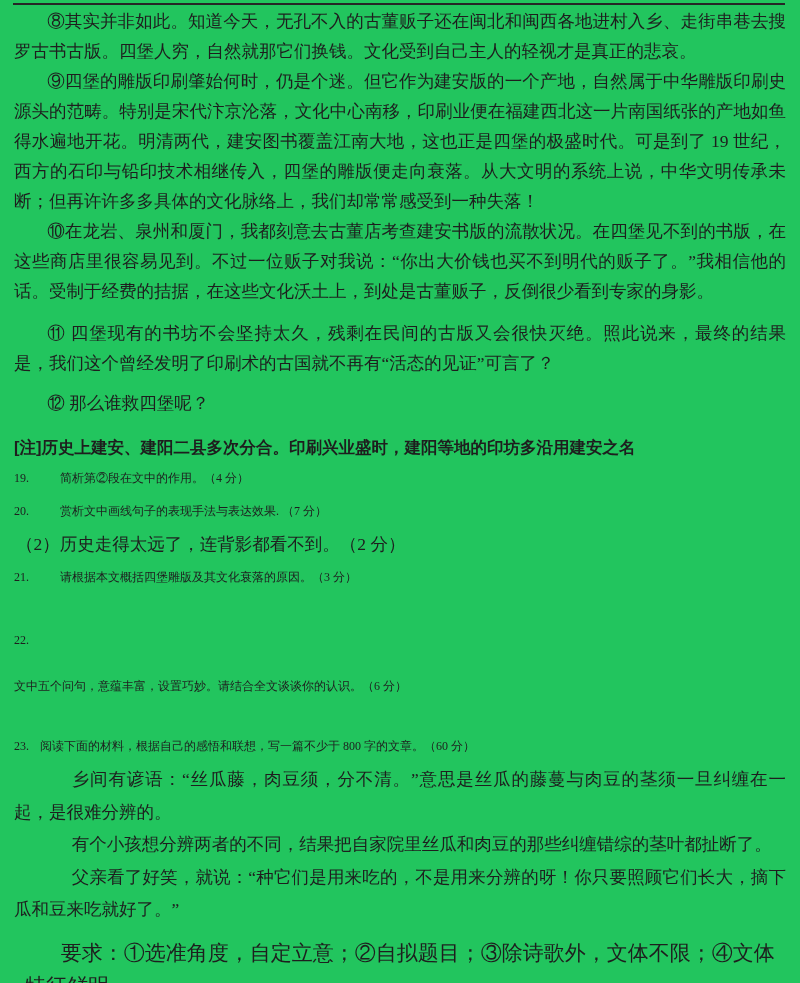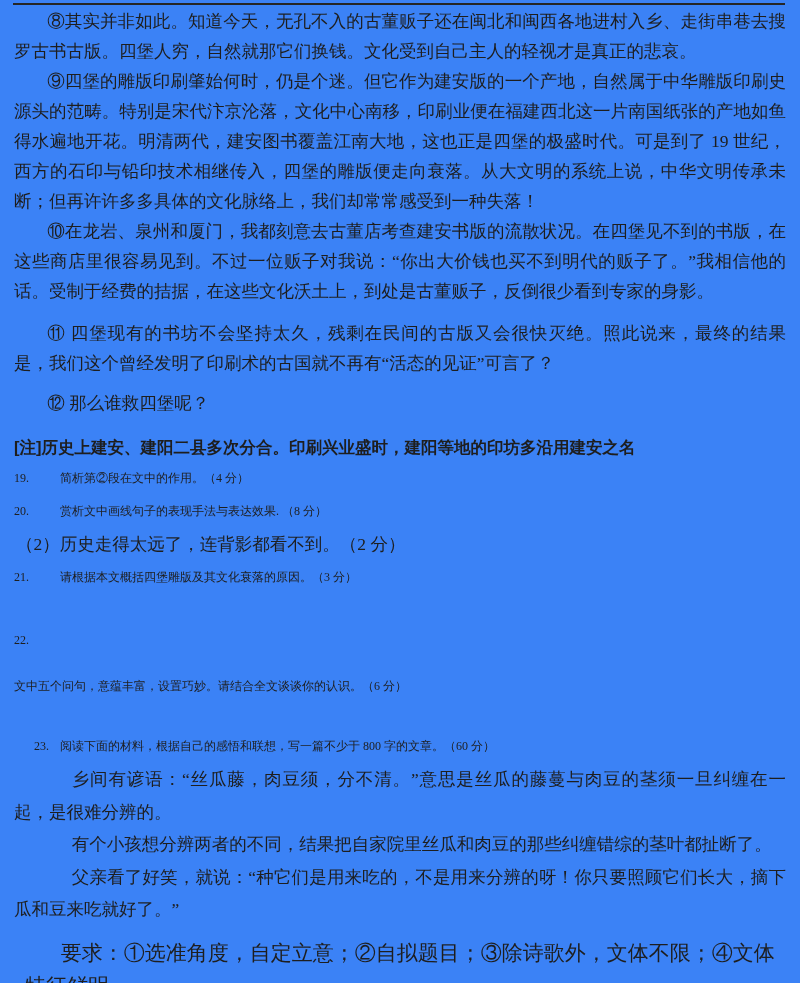--- a/index.html
+++ b/index.html
@@ -1,20 +1,20 @@
 <!DOCTYPE html>
 <html><head>
 <meta charset="utf-8">
 <style>
   html, body { margin: 0; padding: 0; background: #ffffff; }
   .page {
     position: relative;
     width: 800px;
     height: 983px;
-    background: #3b82f6;
+    background: #22c55e;
     color: #1e1e1e;
     font-family: "Liberation Serif", "DejaVu Serif", serif;
     overflow: hidden;
   }
   .top-rule {
     position: absolute;
     top: 3px;
     left: 13px;
     width: 772px;
     height: 0;
@@ -43,21 +43,21 @@
     line-height: 30px;
     text-align: left;
   }
   .qline {
     display: flex;
     font-size: 12px;
     line-height: 33px;
     text-align: left;
   }
   .qnum { flex: 0 0 46px; }
-  .qline-23 { margin-top: 27px; margin-left: 20px; }
+  .qline-23 { margin-top: 27px; }
   .qline-23 .qnum { flex-basis: 26px; }
   .qline-22 { margin-top: 30px; flex-direction: column; }
   .qsub {
     margin: 0;
     font-size: 17.5px;
     line-height: 33px;
     padding-left: 2px;
     text-align: left;
   }
   .mat {
@@ -90,21 +90,21 @@
 
     <p class="note">[注]历史上建安、建阳二县多次分合。印刷兴业盛时，建阳等地的印坊多沿用建安之名</p>
 
     <div class="qline">
       <span class="qnum">19.</span>
       <span class="qtext">简析第②段在文中的作用。（4 分）</span>
     </div>
 
     <div class="qline">
       <span class="qnum">20.</span>
-      <span class="qtext">赏析文中画线句子的表现手法与表达效果. （8 分）</span>
+      <span class="qtext">赏析文中画线句子的表现手法与表达效果. （7 分）</span>
     </div>
 
     <p class="qsub">（2）历史走得太远了，连背影都看不到。（2 分）</p>
 
     <div class="qline">
       <span class="qnum">21.</span>
       <span class="qtext">请根据本文概括四堡雕版及其文化衰落的原因。（3 分）</span>
     </div>
 
     <div class="qline qline-22">

